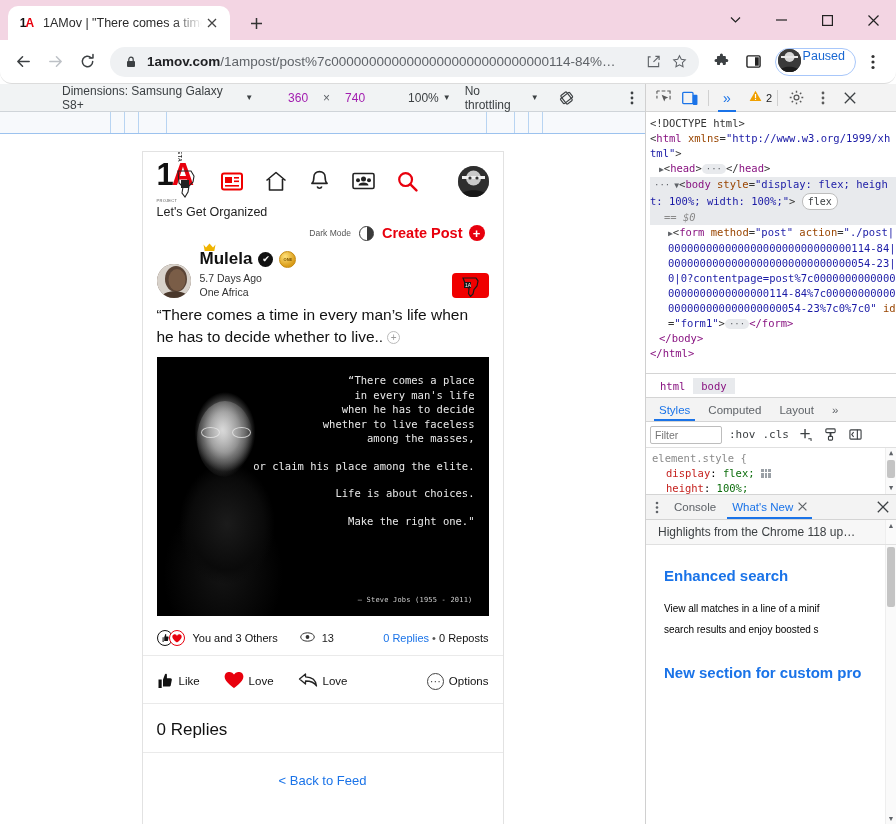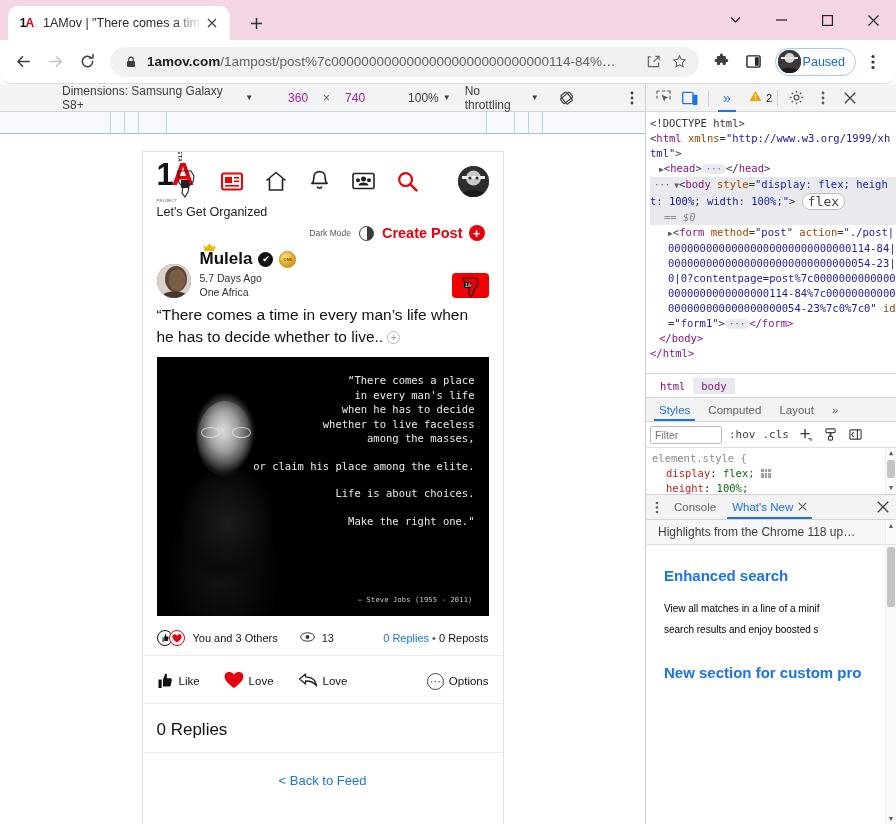--- a/index.html
+++ b/index.html
@@ -81,21 +81,21 @@
   .omni-ico {
     width:26px; height:26px; display:flex; align-items:center; justify-content:center;
     color:#5f6368; cursor:pointer; flex:0 0 26px;
   }
   .tb-ico {
     width:30px; height:30px; display:flex; align-items:center; justify-content:center;
     color:#333; cursor:pointer; flex:0 0 30px;
   }
   .profile-chip {
     height:28px; border:1px solid #a8c7fa; border-radius:14px;
-    display:flex; align-items:center; padding:0 10px 0 2px; gap:2px;
+    display:flex; padding:0 10px 0 2px; gap:2px;
     margin-left:4px; cursor:pointer;
   }
   .profile-chip .pav {
     width:23px; height:23px; border-radius:50%; overflow:hidden; flex:0 0 23px;
     background:#444;
   }
   .profile-chip .plabel { font-size:12.5px; color:#1967d2; }
 
   
   .main { flex:1; display:flex; min-height:0; }
@@ -338,21 +338,21 @@
   .av { color:#1a1aa6; }
   .pun { color:#333; }
   .sel { background:#e8eaed; }
   .chev { color:#5f6368; font-size:8px; }
   .ellipsis-btn {
     display:inline-block; background:#e8eaed; border-radius:7px; color:#5f6368;
     padding:0 4px; font-size:9px; line-height:10px; vertical-align:middle;
   }
   .flexbadge {
     display:inline-block; border:1px solid #bdbdbd; border-radius:8px;
-    font-size:13px; color:#3c4043; padding:0 5px; background:#fff; vertical-align:middle;
+    font-size:10px; color:#3c4043; padding:0 5px; background:#fff; vertical-align:middle;
   }
   .dollar { color:#8a8a8a; font-style:italic; }
 
   .dt-crumb {
     height:24px; flex:0 0 24px; border-top:1px solid #d4d4d4; background:#fff;
     display:flex; align-items:center; padding-left:6px; gap:0;
     font-family:"DejaVu Sans Mono", monospace; font-size:10.5px;
   }
   .crumb { padding:2px 8px; color:#881280; cursor:pointer; }
   .crumb.sel { background:#e8eaed; }

